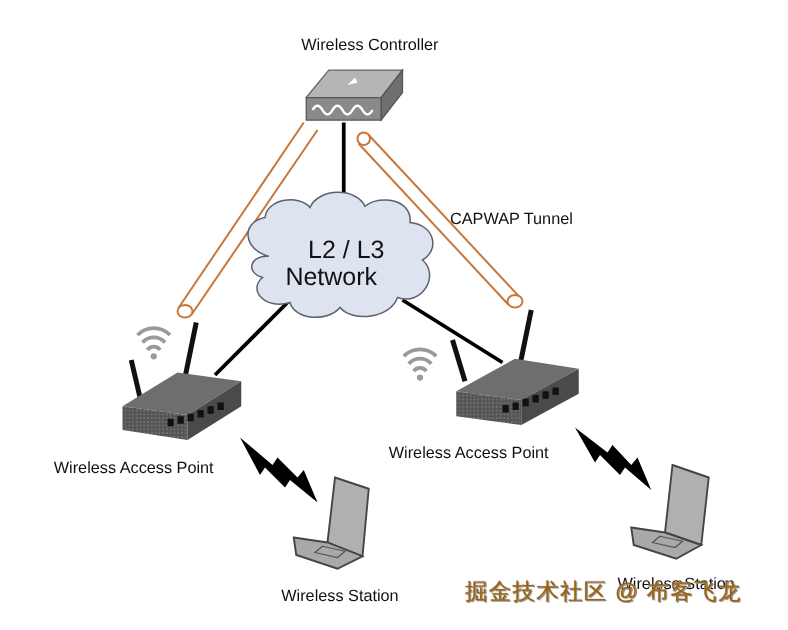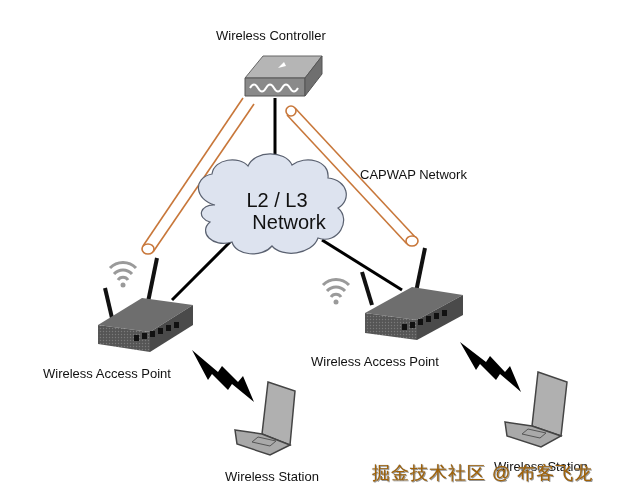--- a/index.html
+++ b/index.html
@@ -108,21 +108,21 @@
     <polygon points="258,437 276,441 270,446 252,442" fill="none" stroke="#555" stroke-width="1"></polygon>
   </g>
 
   <g>
     <polygon points="538,372 567,382 561,436 532,426" fill="#b0b0b0" stroke="#444" stroke-width="1.5"></polygon>
     <polygon points="505,422 532,426 561,436 541,447 507,436" fill="#a9a9a9" stroke="#444" stroke-width="1.5"></polygon>
     <polygon points="528,429 546,433 540,438 522,434" fill="none" stroke="#555" stroke-width="1"></polygon>
   </g>
 </svg>
 
-<div class="lbl" style="left:216px;top:28px;">Wireless Controller</div>
+<div class="lbl" style="left:241px;top:28px;">Wireless Controller</div>
 <div class="cloud-lbl" style="left:222px;top:190px;width:110px;">L2 / L3</div>
-<div class="cloud-lbl" style="left:234px;top:212px;width:110px;">Network</div>
-<div class="lbl" style="left:360px;top:167px;">CAPWAP Network</div>
+<div class="cloud-lbl" style="left:210px;top:212px;width:110px;">Network</div>
+<div class="lbl" style="left:360px;top:167px;">CAPWAP Tunnel</div>
 <div class="lbl" style="left:43px;top:366px;">Wireless Access Point</div>
 <div class="lbl" style="left:311px;top:354px;">Wireless Access Point</div>
 <div class="lbl" style="left:225px;top:469px;">Wireless Station</div>
 <div class="lbl" style="left:494px;top:459px;">Wireless Station</div>
 <div class="wm" style="left:372px;top:461px;">掘金技术社区 @ 布客飞龙</div>
 
 </body></html>

